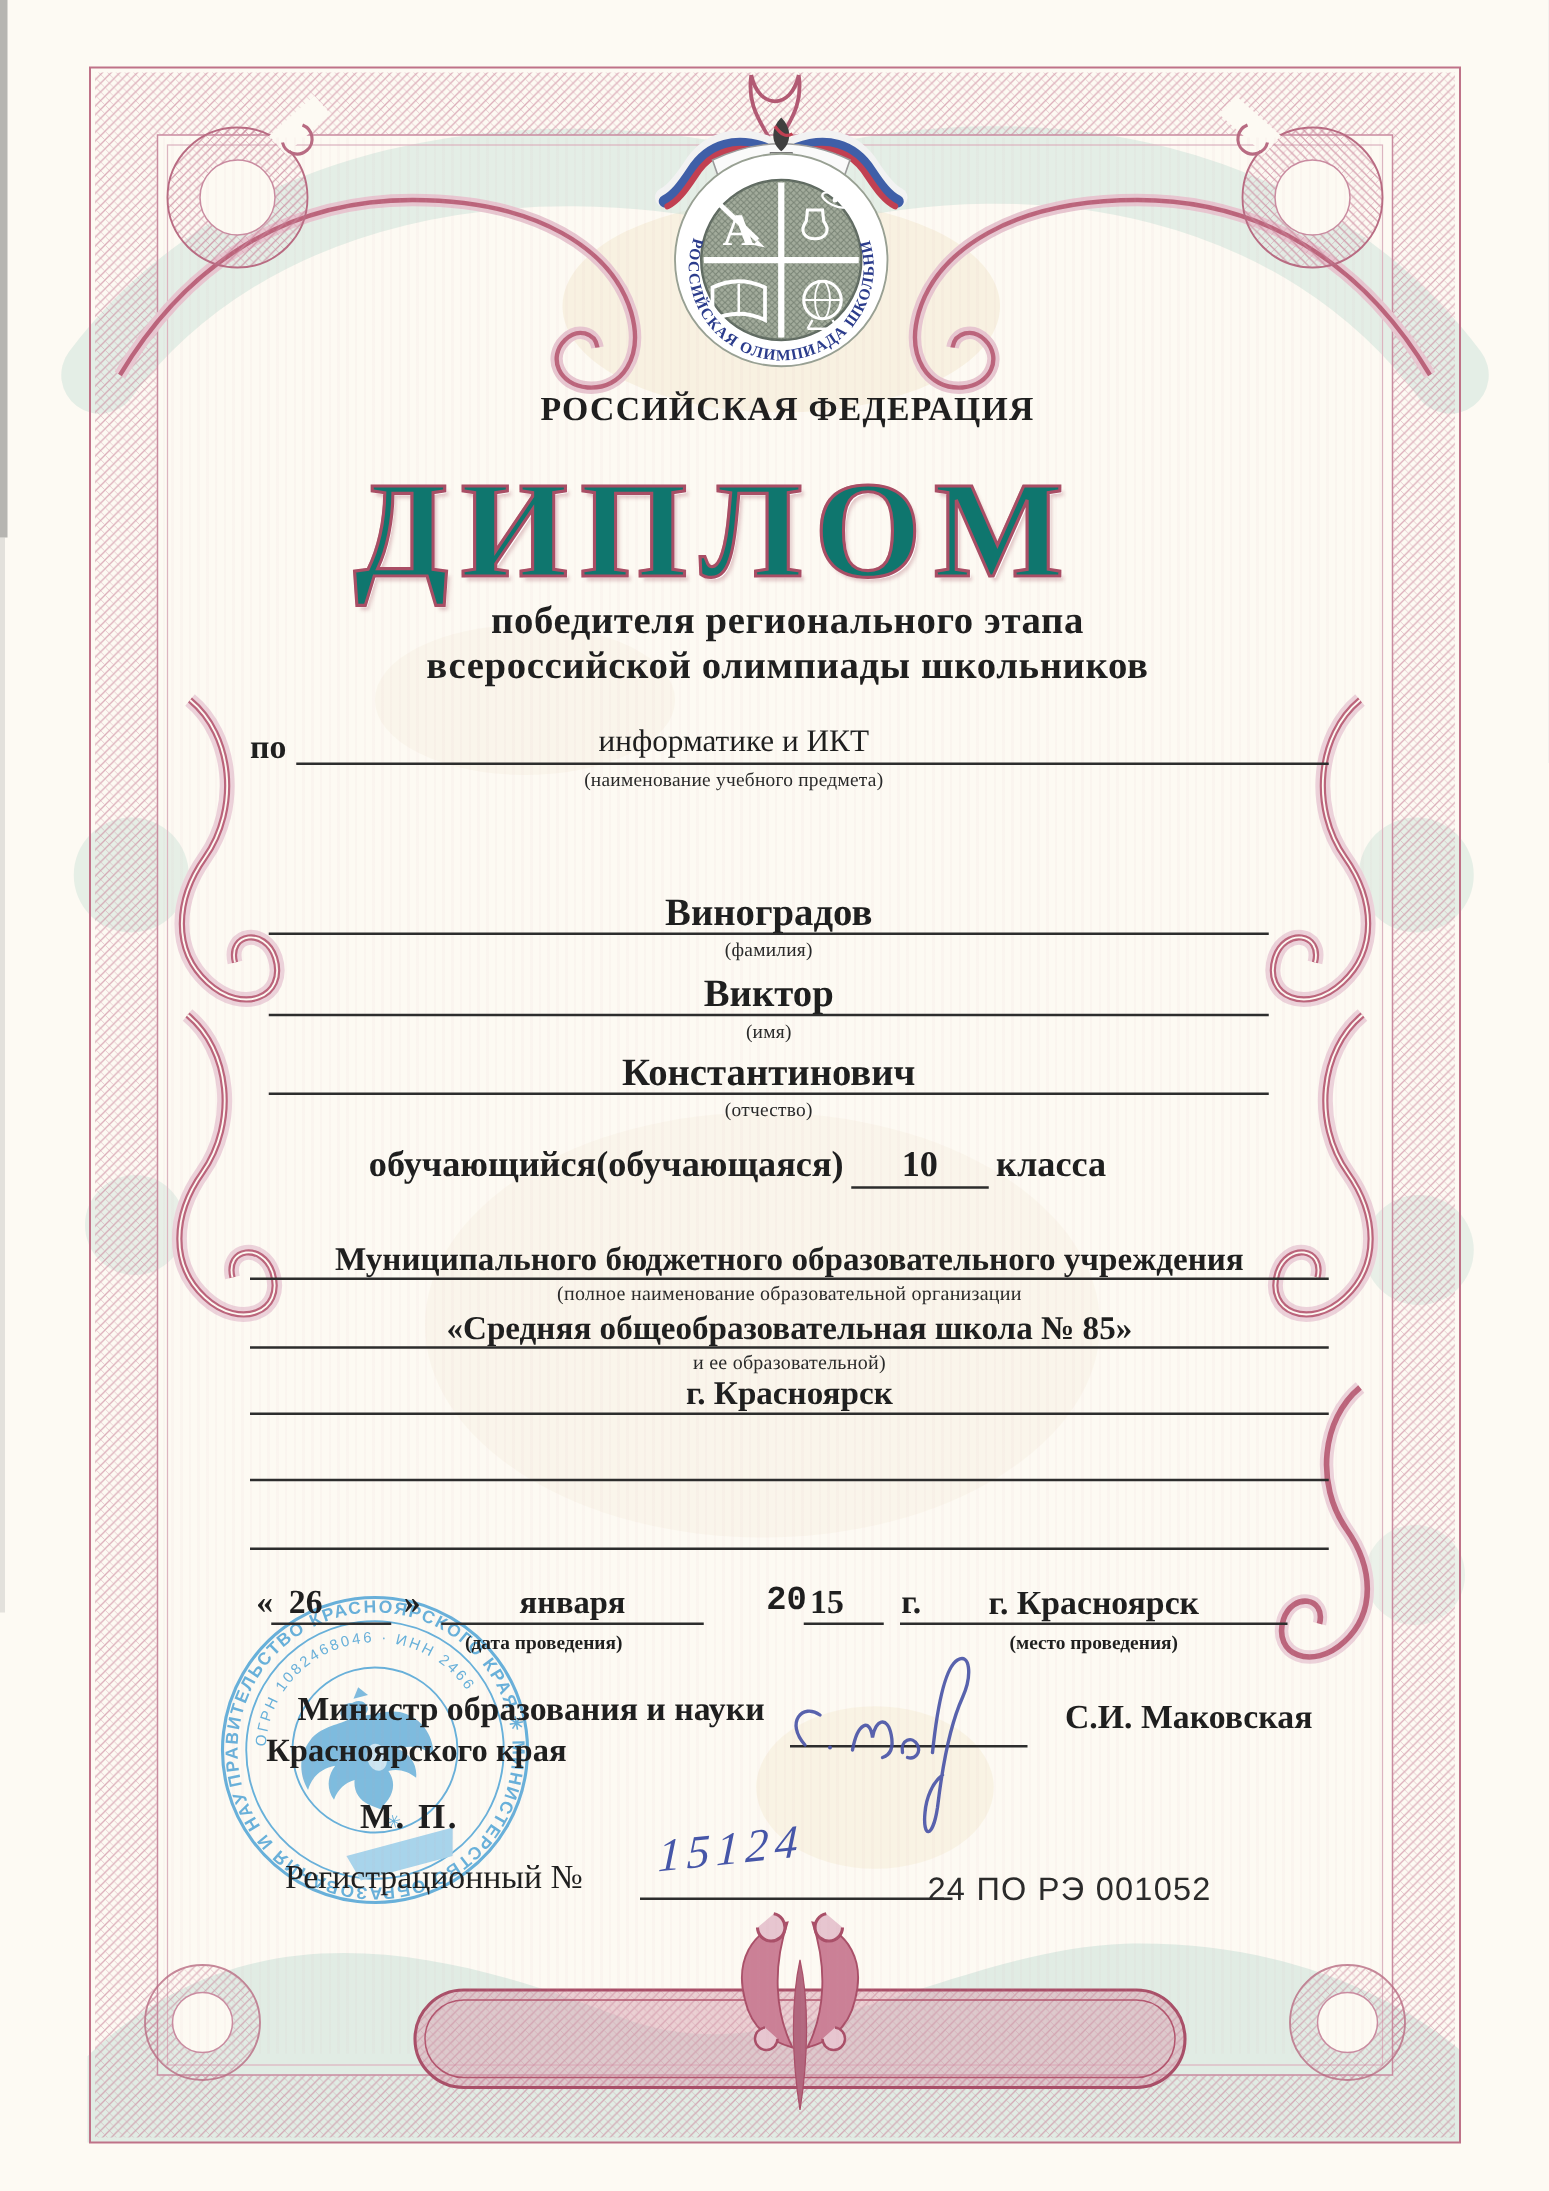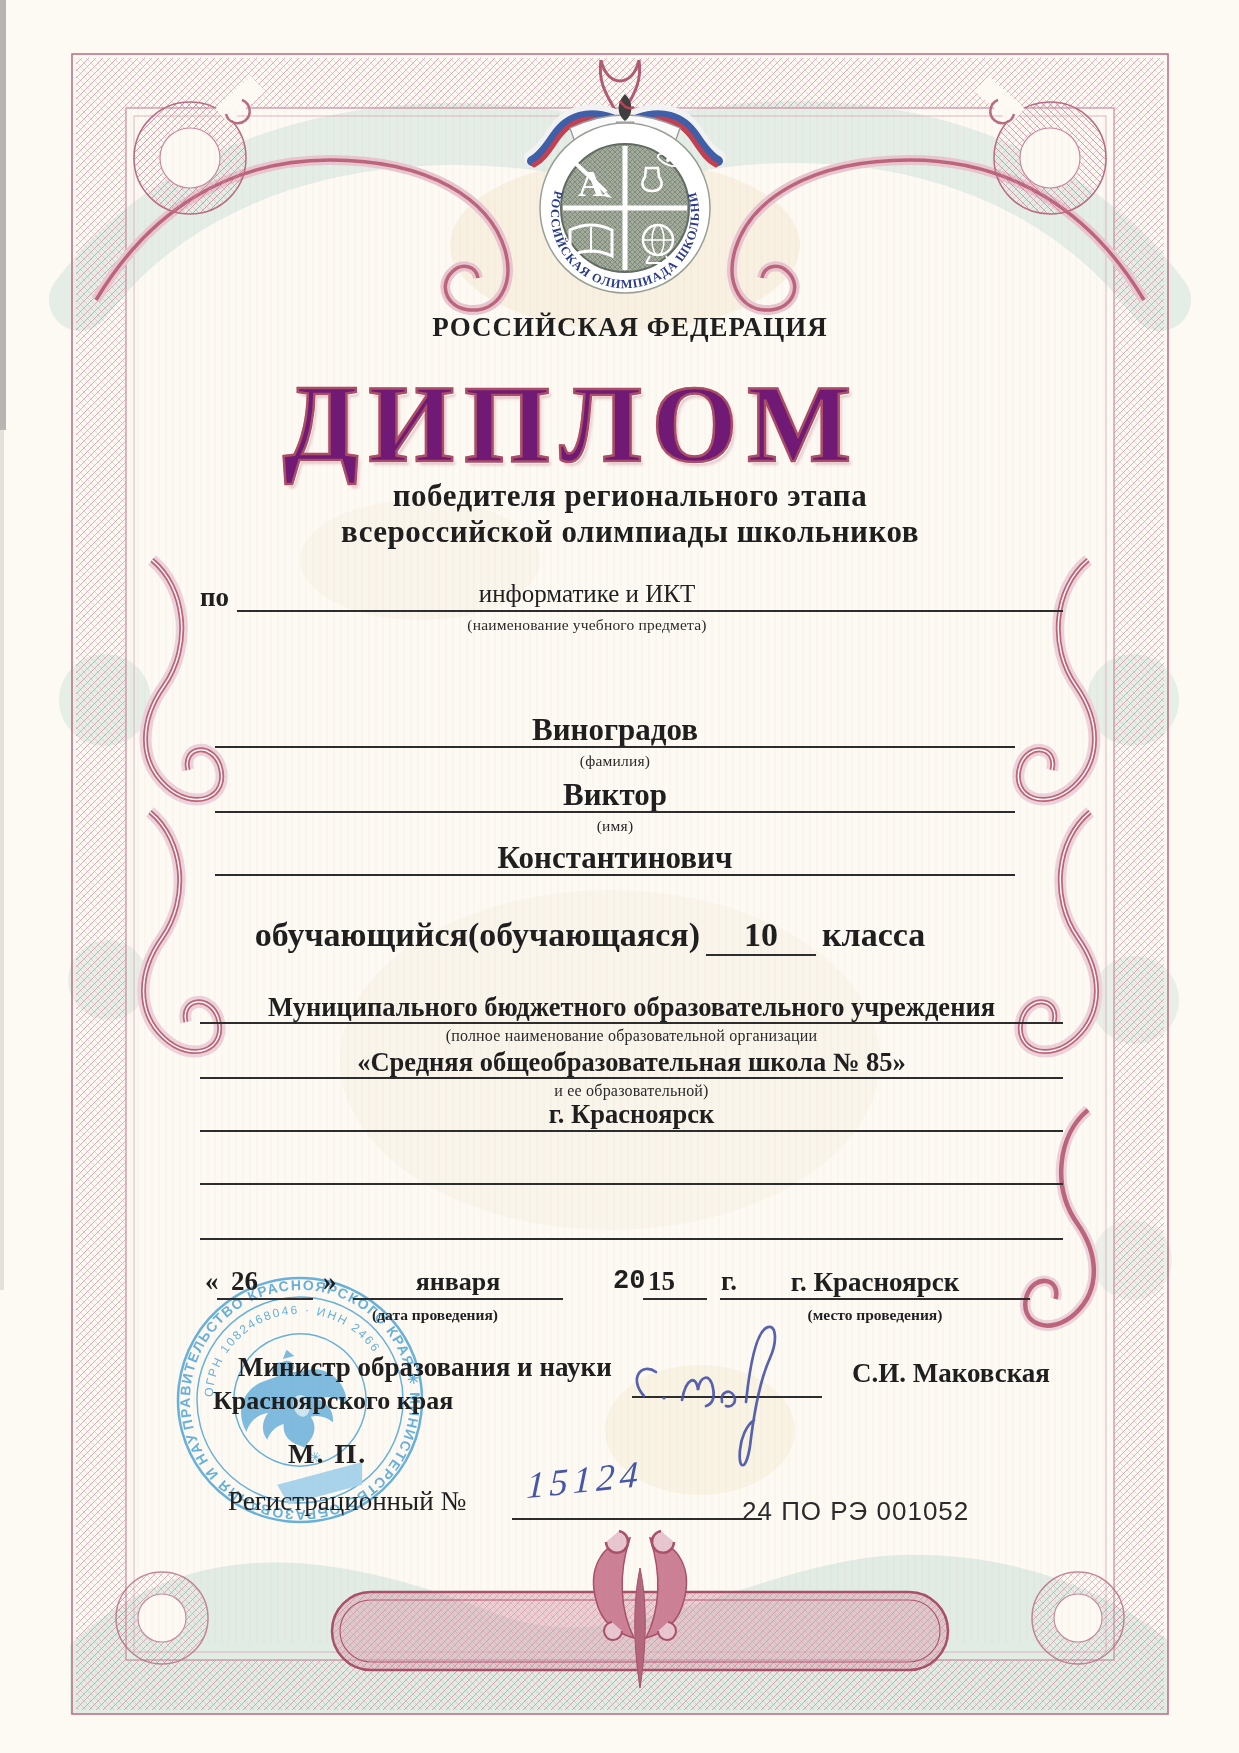--- a/index.html
+++ b/index.html
@@ -15,21 +15,21 @@
   }
   svg{display:block;}
   .bg{position:absolute; inset:0; z-index:0;}
   .layer{position:absolute; z-index:2;}
   .ctr{text-align:center;}
   .b{font-weight:bold;}
   .uline{position:absolute; border-bottom:2.2px solid #2d2d2d; z-index:2;}
   .cap{font-size:15.5px; color:#2a2a2a; letter-spacing:.2px;}
   .title{
     font-weight:bold; font-size:110px; letter-spacing:10px; line-height:1.2;
-    color:#701a75; -webkit-text-stroke:2.5px #a94e65;
+    color:#0f766e; -webkit-text-stroke:2.5px #a94e65;
     text-shadow:1.5px 1.5px 0 #fff, -1px -1px 0 rgba(169,78,101,.55), 3px 4px 3px rgba(150,60,80,.25);
   }
   .stamp-svg{position:absolute; z-index:1; opacity:.9;}
   .sig-svg{position:absolute; z-index:3;}
   .hand{
     font-style:italic; color:#4656a8; font-size:37px; letter-spacing:5px;
     transform:rotate(-6deg) skewX(-8deg); z-index:3; position:absolute;
   }
   .sans{font-family:"Liberation Sans","DejaVu Sans",sans-serif;}
 </style>
@@ -208,22 +208,23 @@
   <div class="layer ctr b" style="left:215px; top:712px; width:800px; font-size:31px;">Виноградов</div>
   <div class="uline" style="left:215px; top:746px; width:800px;"></div>
   <div class="layer ctr cap" style="left:215px; top:752px; width:800px;">(фамилия)</div>
 
   <div class="layer ctr b" style="left:215px; top:777px; width:800px; font-size:31px;">Виктор</div>
   <div class="uline" style="left:215px; top:811px; width:800px;"></div>
   <div class="layer ctr cap" style="left:215px; top:817px; width:800px;">(имя)</div>
 
   <div class="layer ctr b" style="left:215px; top:840px; width:800px; font-size:31px;">Константинович</div>
   <div class="uline" style="left:215px; top:874px; width:800px;"></div>
-
-  <div class="layer ctr b" style="left:200px; top:916px; width:780px; font-size:34px;">
+  <div class="layer ctr cap" style="left:215px; top:880px; width:800px;">(отчество)</div>
+
+  <div class="layer ctr b" style="left:200px; top:916px; width:780px; font-size:29px;">
     <span>обучающийся(обучающаяся)</span><span style="display:inline-block; min-width:110px; border-bottom:2.2px solid #2d2d2d; text-align:center; margin:0 6px;">10</span><span>класса</span>
   </div>
 
   <div class="layer ctr b" style="left:200px; top:992px; width:863px; font-size:26.5px;">Муниципального бюджетного образовательного учреждения</div>
   <div class="uline" style="left:200px; top:1022px; width:863px;"></div>
   <div class="layer ctr cap" style="left:200px; top:1027px; width:863px; font-size:16px;">(полное наименование образовательной организации</div>
 
   <div class="layer ctr b" style="left:200px; top:1047px; width:863px; font-size:26.5px;">«Средняя общеобразовательная школа № 85»</div>
   <div class="uline" style="left:200px; top:1077px; width:863px;"></div>
   <div class="layer ctr cap" style="left:200px; top:1082px; width:863px; font-size:16px;">и ее образовательной)</div>

